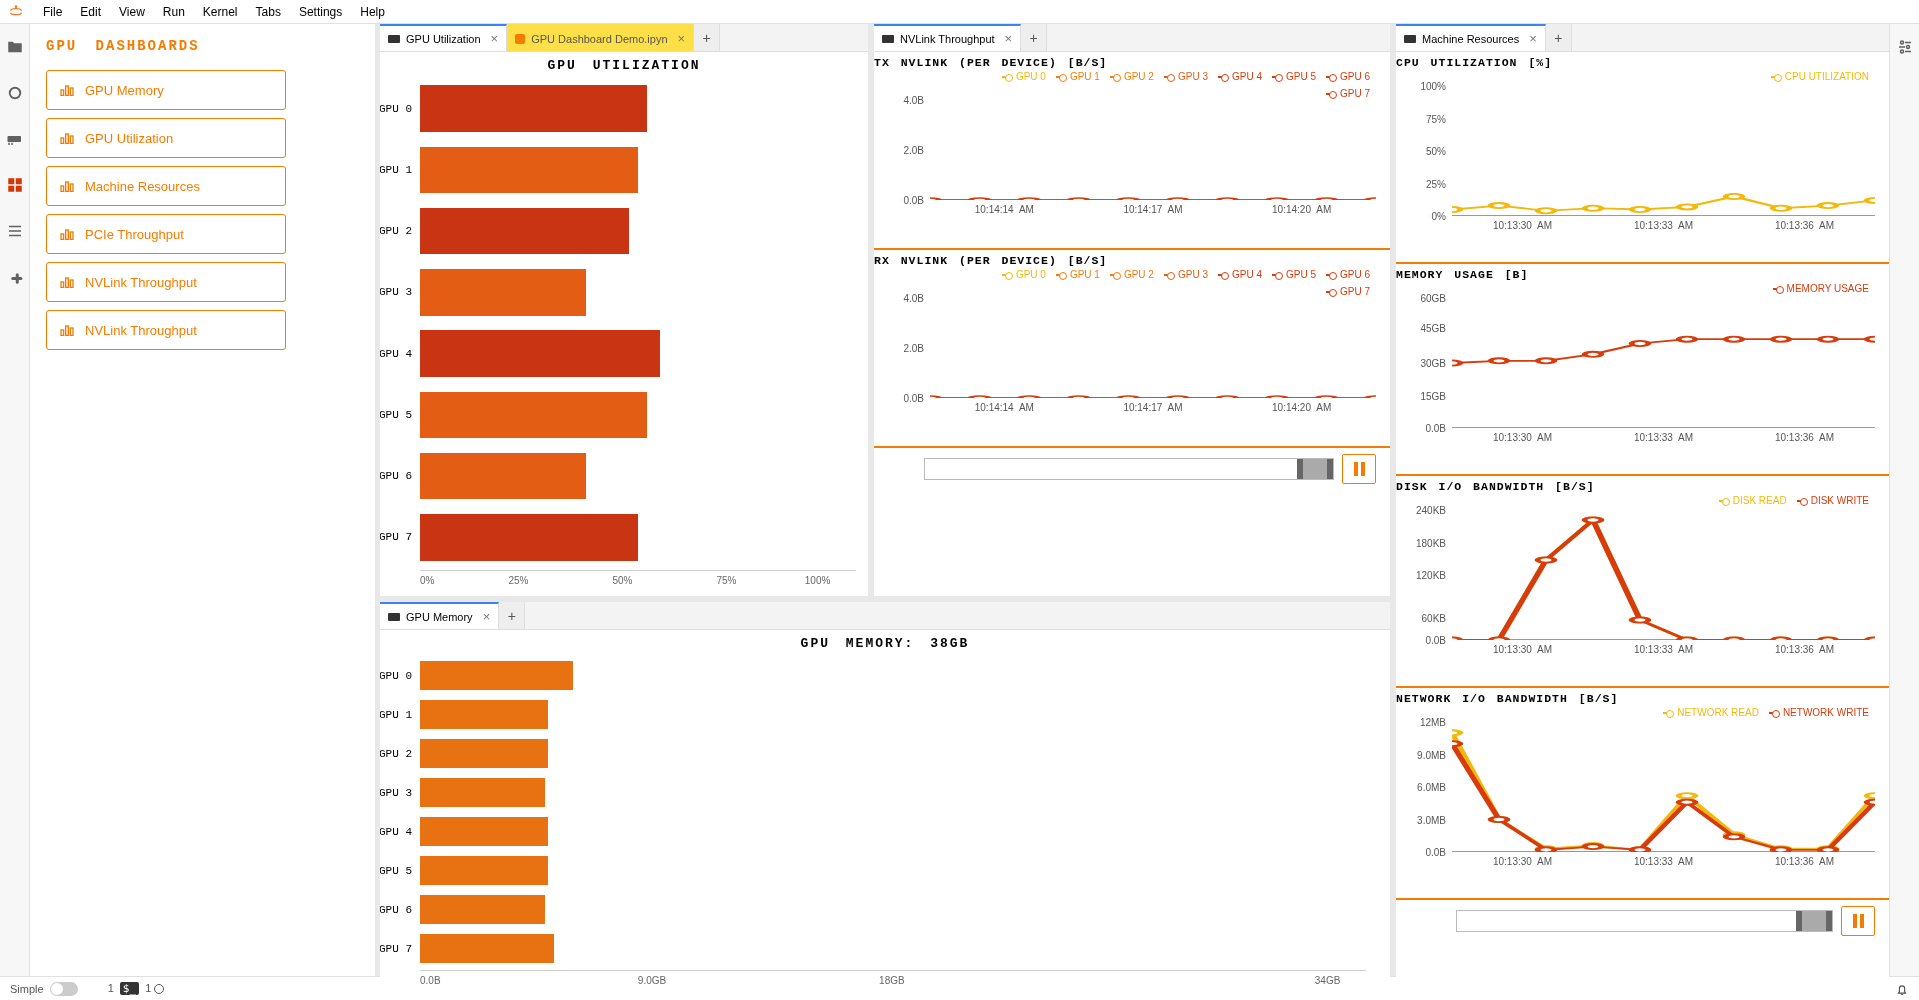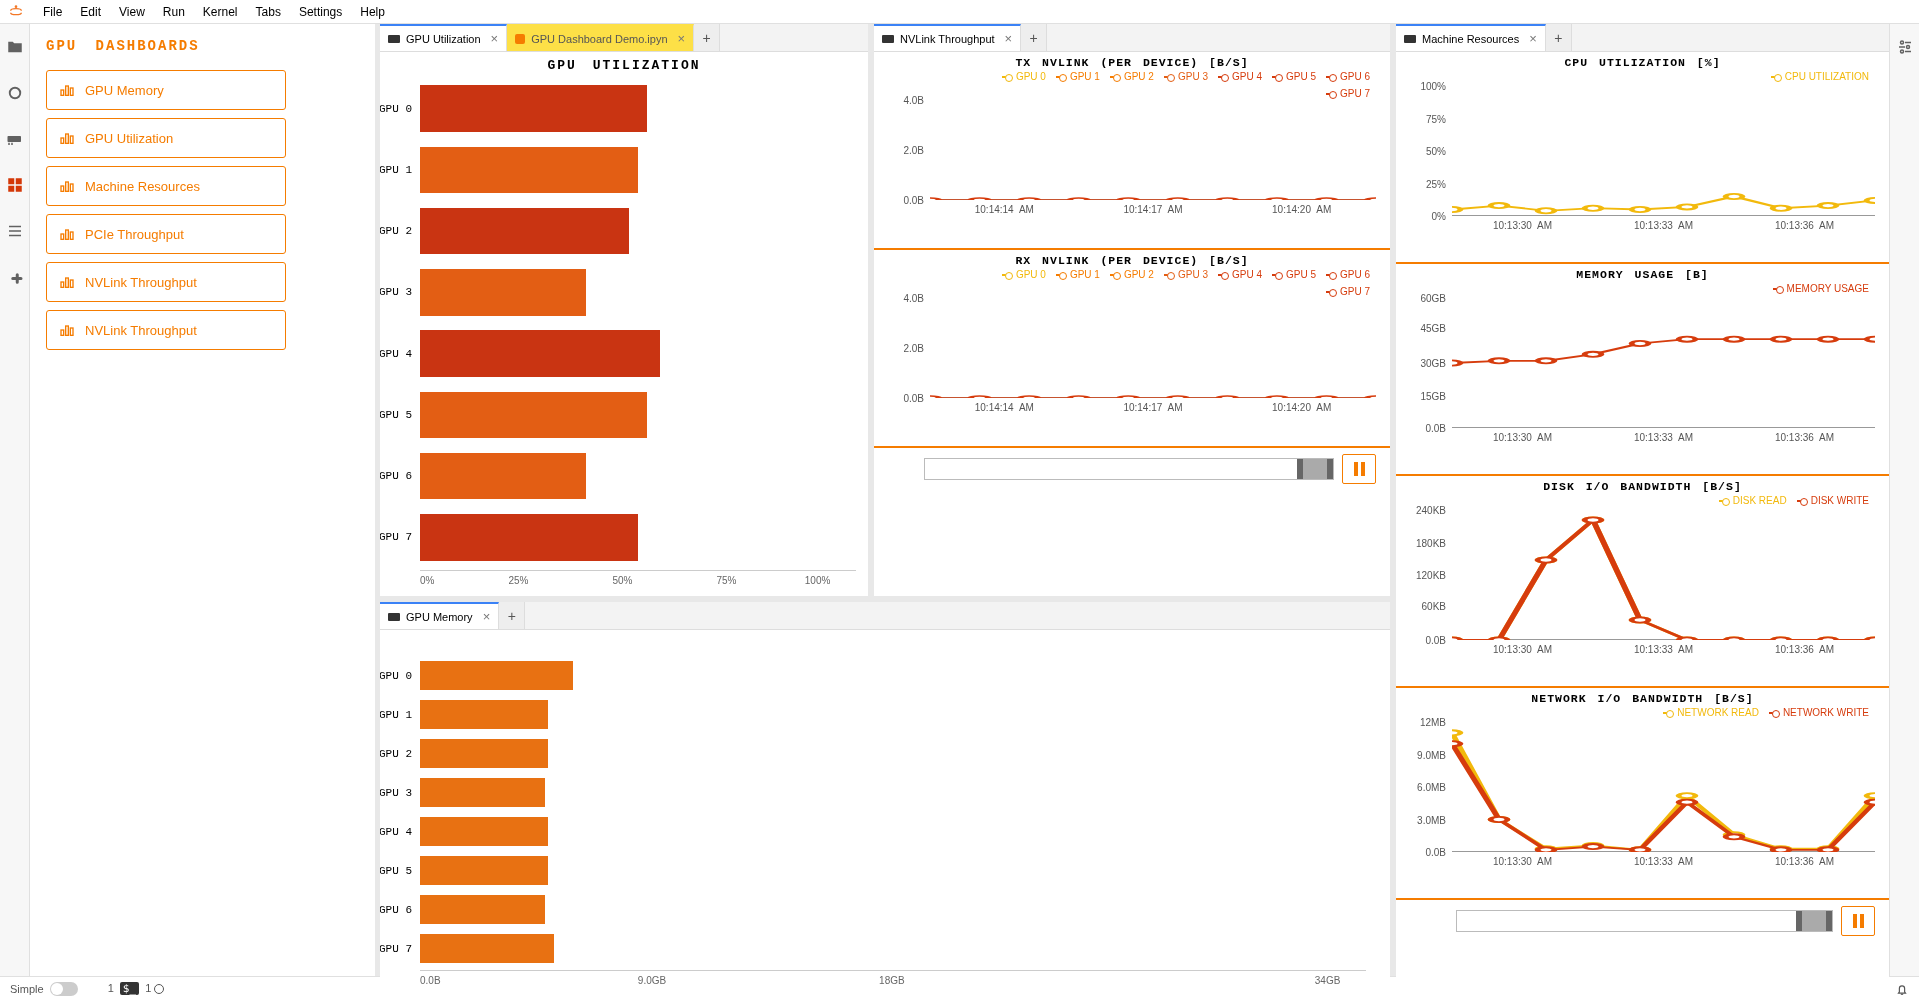--- a/index.html
+++ b/index.html
@@ -51,21 +51,21 @@
 .hbar-row { position: relative; height: 12.5%; }
 .hbar-lbl { position: absolute; left: -42px; top: 50%; transform: translateY(-50%); font-family: "Courier New", monospace; font-size: 11px; width: 40px; text-align: right; padding-right: 6px;}
 .hbar { position: absolute; left: 0; top: 12%; bottom: 12%; }
 .x-axis { position: absolute; left: 40px; right: 12px; bottom: 6px; height: 20px; border-top: 1px solid #ccc; display: flex; justify-content: space-between; font-size: 10px; padding-top: 4px; color: #666; }
 .x-axis span { transform: translateX(-50%); }
 .x-axis span:last-child { transform: translateX(-100%); }
 .x-axis span:first-child { transform: none; }
 
 
 .mini-area { position: relative; }
-.mini-title { text-align: center; font-family: "Courier New", monospace; font-weight: bold; font-size: 11.5px; letter-spacing: 1px; padding: 4px 0 2px; word-spacing: 3px;}
+.mini-title { text-align: left; font-family: "Courier New", monospace; font-weight: bold; font-size: 11.5px; letter-spacing: 1px; padding: 4px 0 2px; word-spacing: 3px;}
 .legend-row { display: flex; flex-wrap: wrap; justify-content: flex-end; gap: 6px 10px; padding: 0 20px 0 80px; font-family: "Courier New", monospace; font-size: 10px; }
 .legend-item { display: inline-flex; align-items: center; gap: 4px; }
 .lg-mark { width: 10px; height: 2px; position: relative; }
 .lg-mark::after { content: ""; position: absolute; left: 3px; top: -2px; width: 6px; height: 6px; border-radius: 50%; border: 1px solid currentColor; background:#fff;}
 .axis-y { position: absolute; left: 0; width: 50px; text-align: right; font-size: 10px; color: #555; }
 .plot { position: absolute; border-bottom: 1px solid #999; }
 .xticks { position: absolute; left: 0; right: 0; display: flex; justify-content: space-around; font-family: "Courier New", monospace; font-size: 10px; color: #555; word-spacing: 3px;}
 .orange-rule { height: 2px; background: #f57c00; }
 
 
@@ -274,20 +274,21 @@
   <div class="dock" style="left:350px; top:578px; width:1010px; height:394px">
     <div class="tabbar">
       <div class="tab">
           <span class="sq"></span>
           <span>GPU Memory</span>
           <span class="close">×</span>
         </div>
       <div class="plus-tab">+</div>
     </div>
     <div class="panel-body">
+      <div class="chart-title">GPU MEMORY: 38GB</div>
       <div class="hbars" id="mem-bars" style="right:24px">
           <div class="hbar-row">
       <div class="hbar-lbl">GPU 0</div>
       <div class="hbar" style="width:16.176470588235293%;background:#e87112"></div>
     </div>
           <div class="hbar-row">
       <div class="hbar-lbl">GPU 1</div>
       <div class="hbar" style="width:13.529411764705882%;background:#e87112"></div>
     </div>
           <div class="hbar-row">
@@ -493,21 +494,21 @@
           </div>
         </div>
       <div class="orange-rule"></div>
       <div id="m-disk" class="mini-area" style="height:210px">
           <div class="mini-title">DISK I/O BANDWIDTH [B/S]</div>
           <div class="legend-row">
             <span class="legend-item" style="color:#f2b90c"><span class="lg-mark" style="background:#f2b90c"></span>DISK READ</span>
             <span class="legend-item" style="color:#d63c0d"><span class="lg-mark" style="background:#d63c0d"></span>DISK WRITE</span>
           </div>
           <div class="axis-y" style="top:159px">0.0B</div>
-          <div class="axis-y" style="top:125px">60KB</div>
+          <div class="axis-y" style="top:137px">60KB</div>
           <div class="axis-y" style="top:94px">120KB</div>
           <div class="axis-y" style="top:61.5px">180KB</div>
           <div class="axis-y" style="top:29px">240KB</div>
           <div class="plot" style="left:56px;right:14px;top:34px;height:130px"></div>
           <svg class="flat-line" viewBox="0 0 100 100" preserveAspectRatio="none" style="position:absolute;left:56px;right:14px;top:34px;height:130px;width:calc(100% - 70px)">
             <polyline points="0,100 11.11111111111111,100 22.22222222222222,38.46153846153846 33.33333333333333,7.692307692307693 44.44444444444444,84.61538461538461 55.55555555555556,100 66.66666666666666,100 77.77777777777779,100 88.88888888888889,100 100,100" stroke="#f2b90c"></polyline>
             <circle cx="0" cy="100" r="2" stroke="#f2b90c"></circle>
             <circle cx="11.11111111111111" cy="100" r="2" stroke="#f2b90c"></circle>
             <circle cx="22.22222222222222" cy="38.46153846153846" r="2" stroke="#f2b90c"></circle>
             <circle cx="33.33333333333333" cy="7.692307692307693" r="2" stroke="#f2b90c"></circle>

